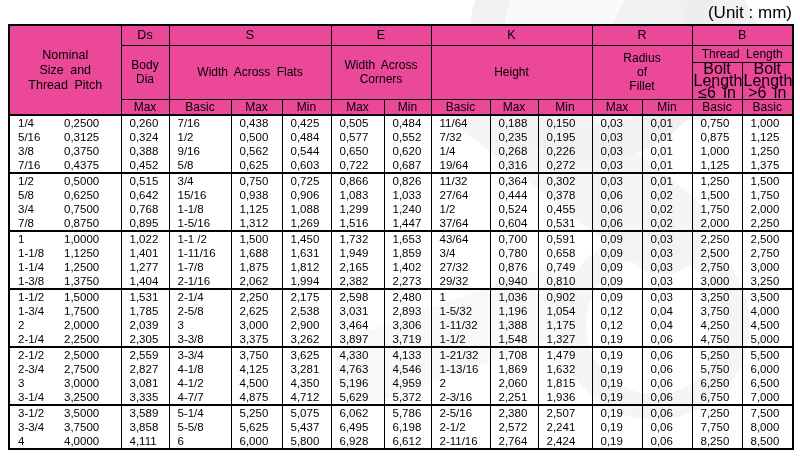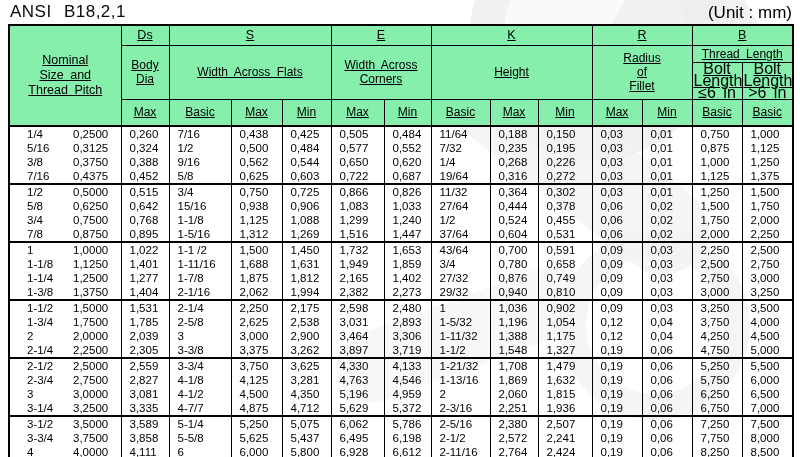--- a/index.html
+++ b/index.html
@@ -21,46 +21,45 @@
     border-radius:35px; transform:rotate(-20deg); opacity:.7; }
 
   .title { position:absolute; left:10px; top:2px; font-size:17px; color:#0a0a0a;
     word-spacing:7px; letter-spacing:.5px; z-index:2; }
   .unit-note { position:absolute; right:8px; top:3px; font-size:17px; z-index:2; }
 
   table { position:absolute; left:8px; top:24px; width:784px; z-index:1;
     border-collapse:collapse; table-layout:fixed; border:2px solid #000;
     background:transparent; }
   th, td { border-left:1px solid #000; overflow:hidden; }
-  thead th { background:#86efac; font-weight:normal; font-size:12px; text-align:center;
+  thead th { background:#ec4899; font-weight:normal; font-size:12px; text-align:center;
     vertical-align:middle; white-space:pre-line; line-height:14px; word-spacing:3px;
-    border-bottom:1px solid #000; padding:0 1px;text-decoration:underline; }
+    border-bottom:1px solid #000; padding:0 1px; }
   thead tr.letters th { height:20px; font-size:12.5px; }
   thead tr.band th { height:17px; }
   thead tr.bolt th { height:30px; font-size:16px; line-height:12px; }
-  thead tr.subs th { height:27px; border-bottom:2px solid #000; }
+  thead tr.subs th { height:16px; border-bottom:2px solid #000; }
   th.nominal { font-size:12.5px; line-height:15px;margin-top:36px; }
 
   tbody td { height:14px; font-size:11.5px; line-height:14px; text-align:left;
     padding-left:8px; white-space:nowrap; background:transparent; }
   tbody tr.group-start td { border-top:2px solid #000; }
-  td.nom { padding-left:17px; }
+  td.nom { padding-left:8px; }
   .nom-frac { display:inline-block; width:46px; }
 </style>
 </head>
 <body>
 
 <div class="page">
   <div class="wm wm-circle1"></div>
   <div class="wm wm-hex"></div>
   <div class="wm wm-shaft"></div>
   <div class="wm wm-circle2"></div>
   <div class="wm wm-shaft2"></div>
 
-  <div class="title">ANSI  B18,2,1</div>
   <div class="unit-note">(Unit : mm)</div>
 
   <table>
     <colgroup>
       <col style="width:112px">
         <col style="width:48px">
         <col style="width:62px">
       <col style="width:51px">
         <col style="width:49px">
         <col style="width:53px">

